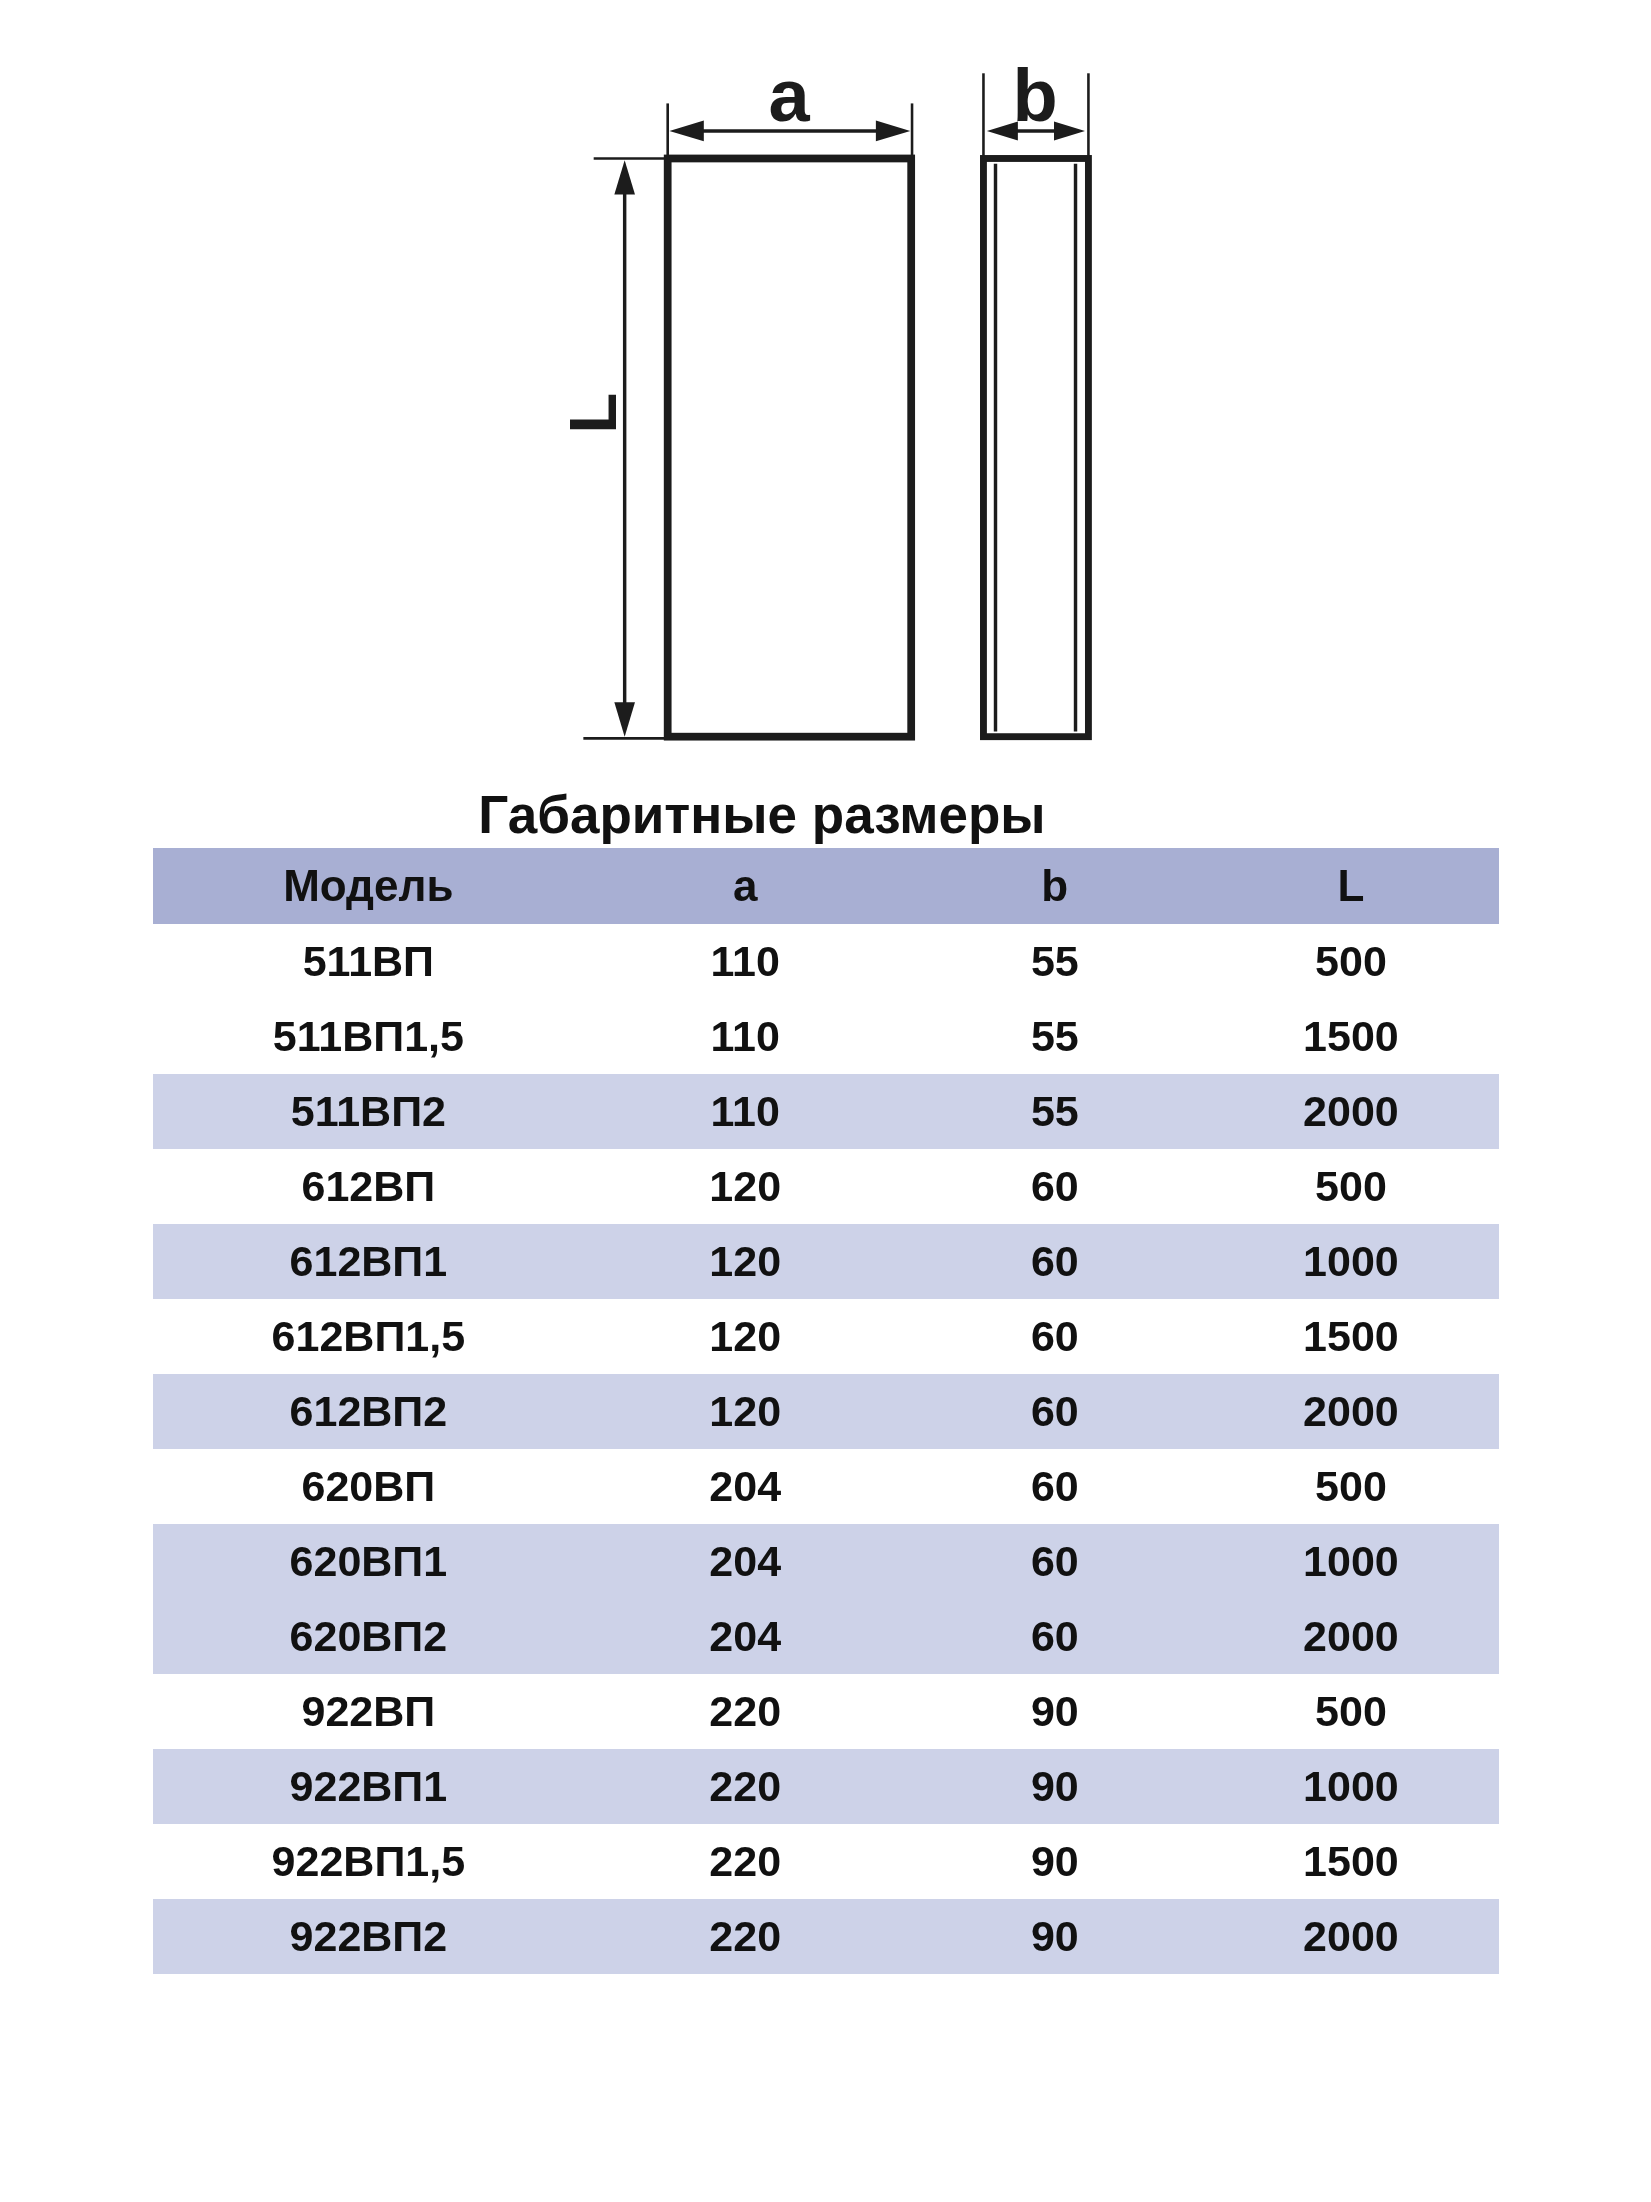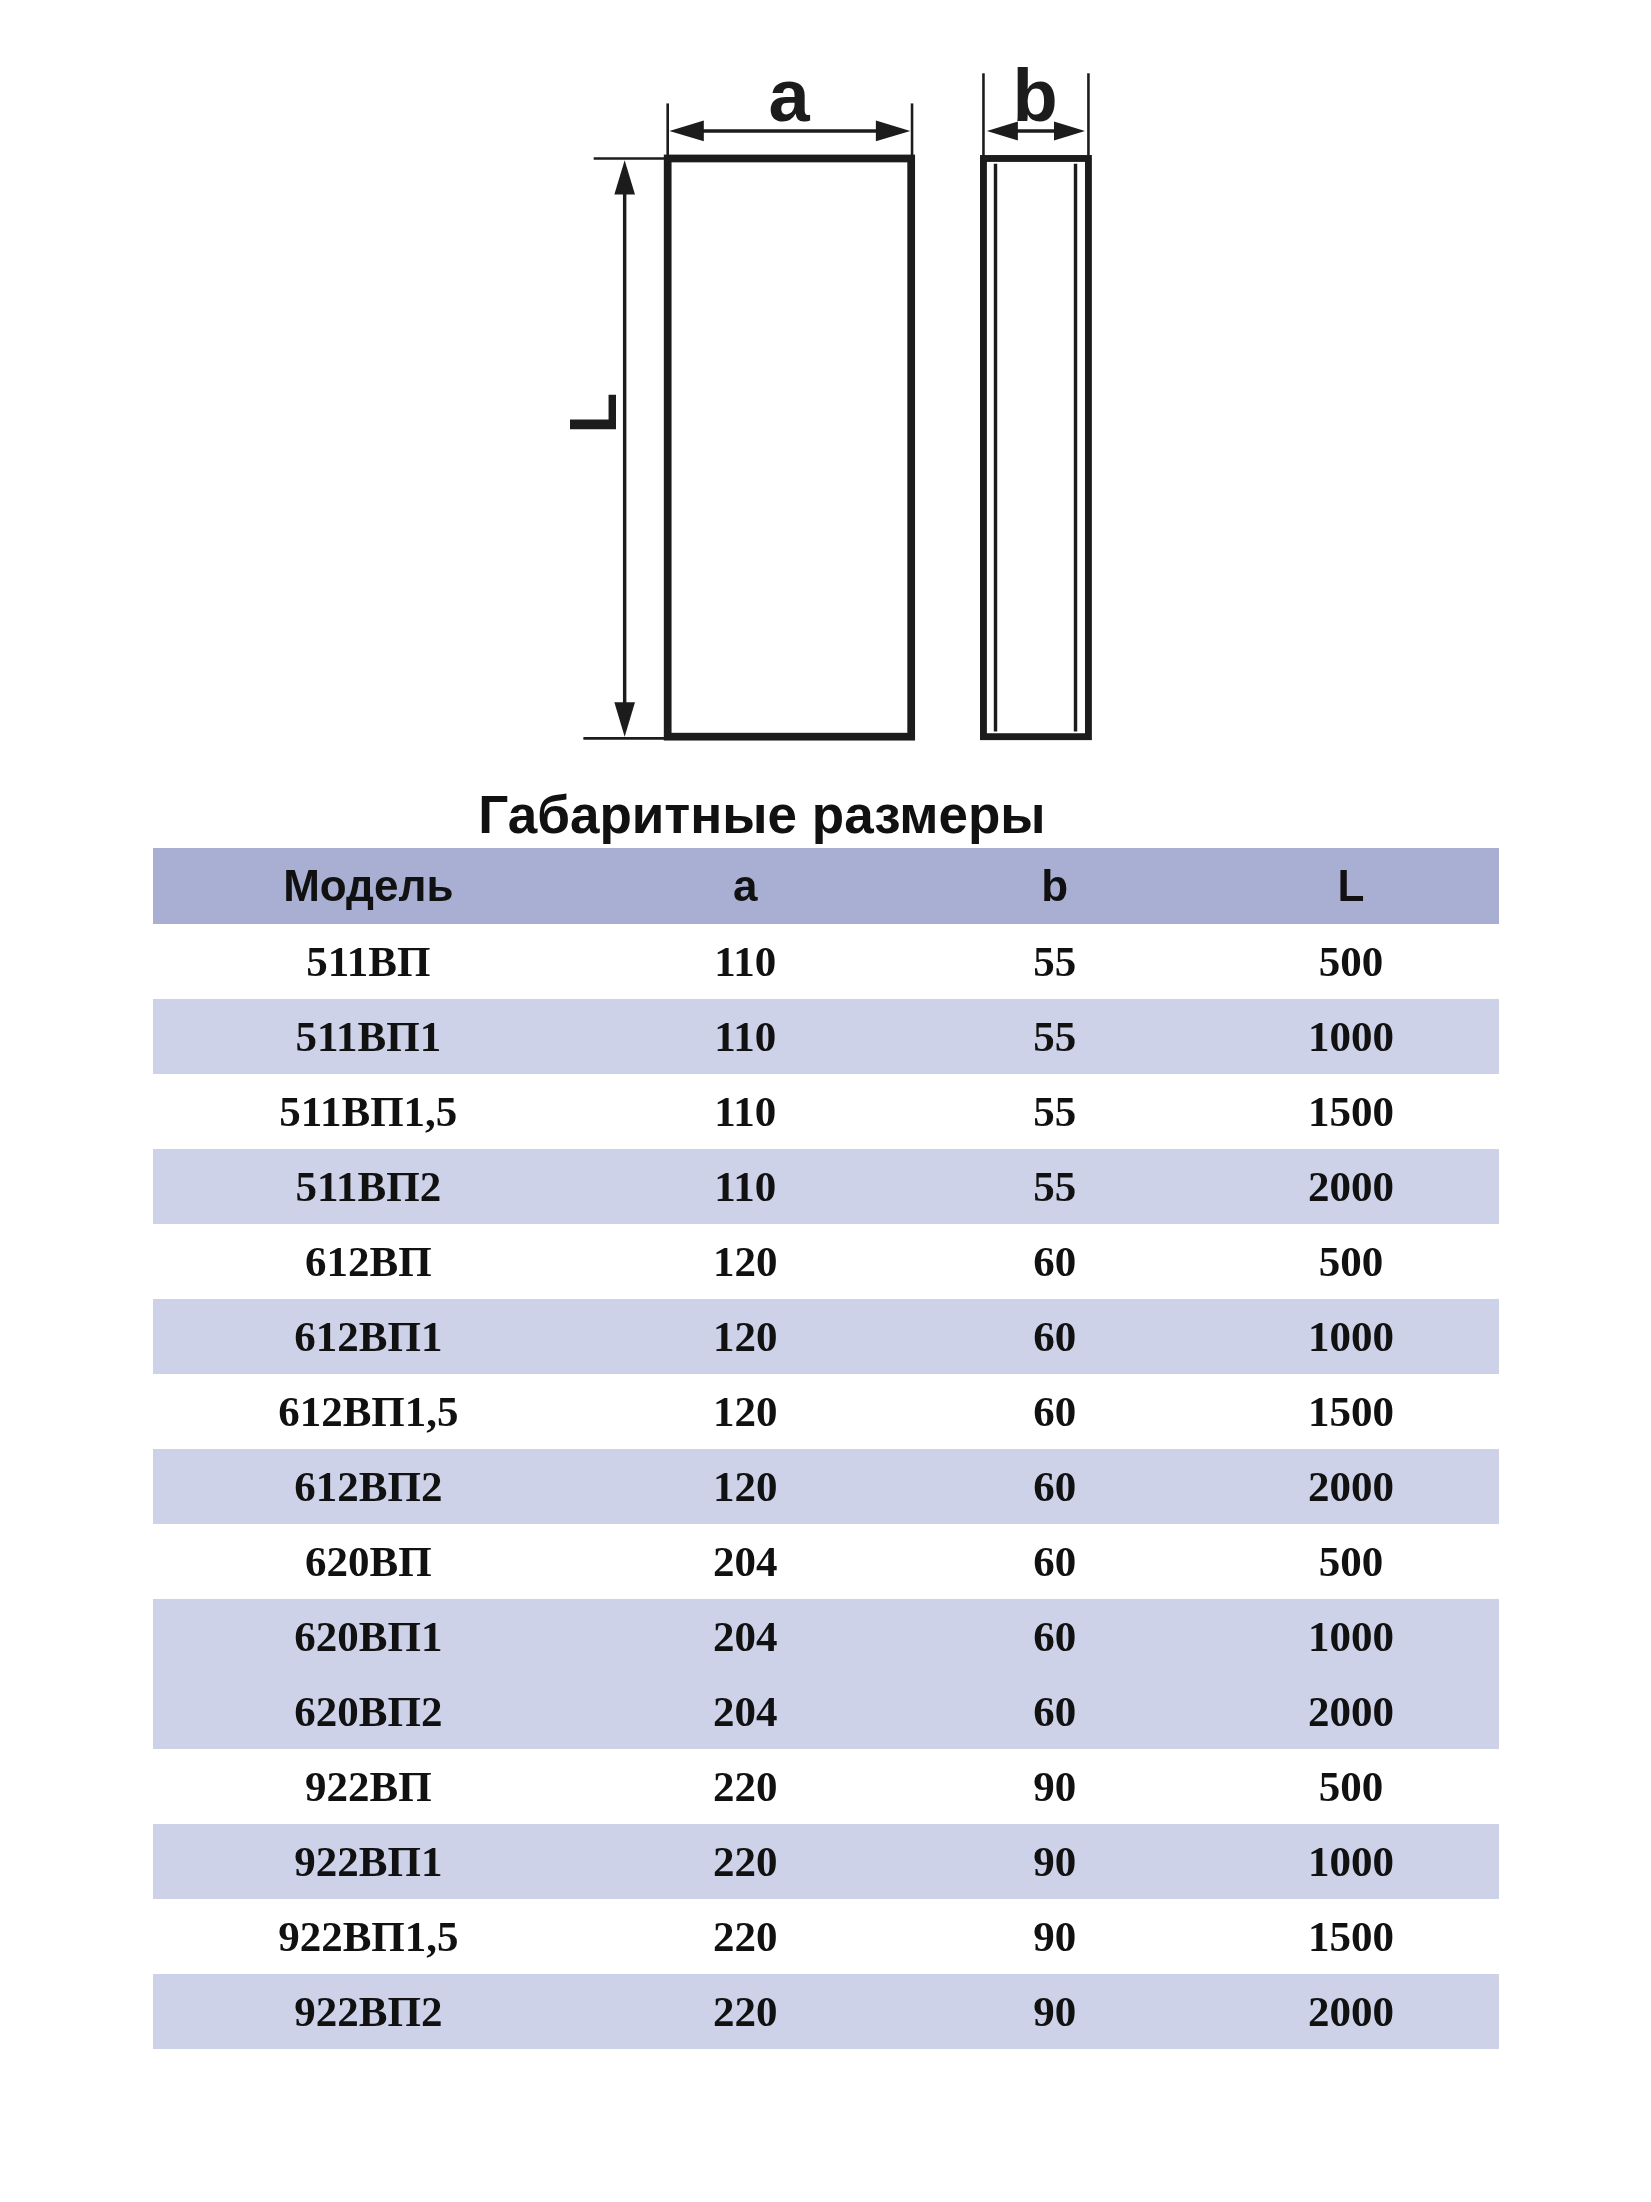--- a/index.html
+++ b/index.html
@@ -32,21 +32,21 @@
   table.dims{
     position:absolute;left:153px;top:848px;width:1346px;
     border-collapse:collapse;table-layout:fixed;
   }
   table.dims th,table.dims td{
     padding:0;margin:0;text-align:center;vertical-align:middle;
     font-weight:bold;color:var(--text);
   }
   table.dims thead tr{height:76px;background:var(--header-bg);}
   table.dims th{font-size:44px;}
-  table.dims tbody tr{height:75px;background:var(--row-bg);font-family:Liberation Serif, serif;}
+  table.dims tbody tr{height:75px;background:var(--row-bg);}
   table.dims tbody tr.alt{background:var(--alt-bg);}
   table.dims td{font-size:43px;}
   col.c-model{width:32%;} col.c-a{width:24%;} col.c-b{width:22%;} col.c-l{width:22%;}
 </style>
 </head>
 <body>
 
 <div class="canvas">
 
   <svg class="diagram" width="1652" height="779" viewBox="0 0 1920 905">
@@ -95,26 +95,20 @@
         <th>b</th>
         <th>L</th>
       </tr>
     </thead>
     <tbody>
         <tr>
       <td>511ВП</td>
       <td>110</td>
       <td>55</td>
       <td>500</td>
-    </tr>
-        <tr class="alt">
-      <td>511ВП1</td>
-      <td>110</td>
-      <td>55</td>
-      <td>1000</td>
     </tr>
         <tr>
       <td>511ВП1,5</td>
       <td>110</td>
       <td>55</td>
       <td>1500</td>
     </tr>
         <tr class="alt">
       <td>511ВП2</td>
       <td>110</td>

